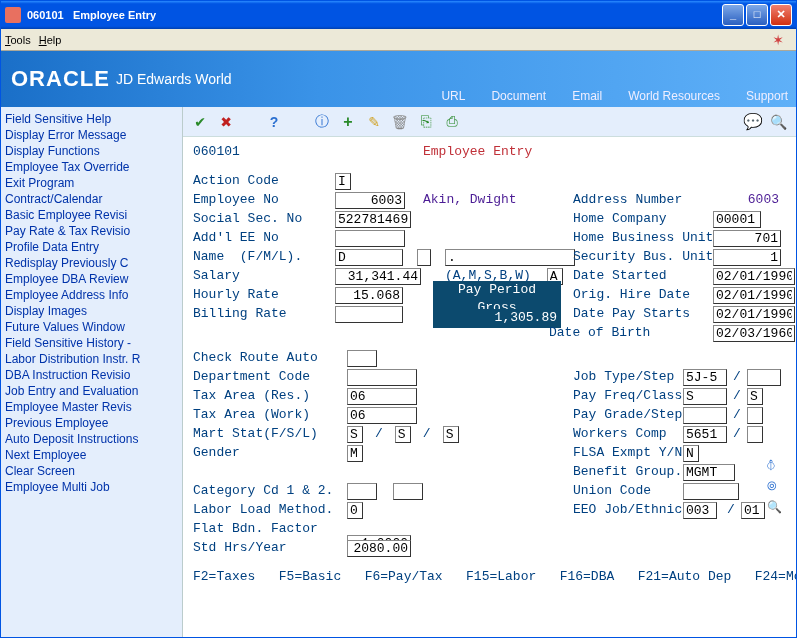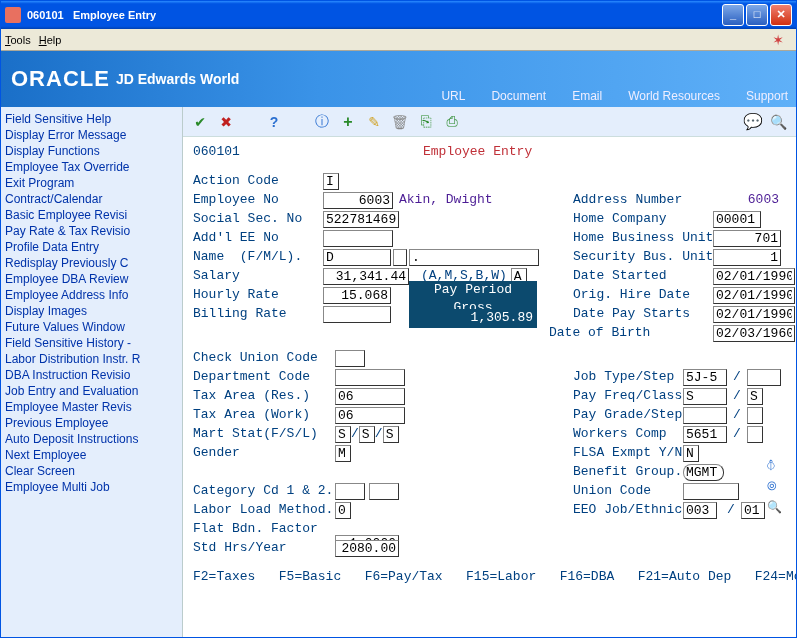--- a/index.html
+++ b/index.html
@@ -56,21 +56,21 @@
     display:flex; align-items:center; color:#fff;
     padding: 0 10px;
     position:relative;
   }
   .banner .oracle {
     font-family: Arial, sans-serif;
     font-weight: 900;
     font-size: 22px;
     letter-spacing: 1px;
   }
-  .banner .jde { font-size: 14px; margin-left:6px; font-weight: bold;}
+  .banner .jde { font-size: 14px; margin-left:6px; font-weight: normal;}
   .banner .links { position:absolute; right:8px; bottom:4px; display:flex; gap:26px; font-size:12px;}
   .banner .links span{ cursor:pointer; color:#eef;}
   .content {
     flex:1;
     display:flex;
     min-height:0;
   }
   .sidebar {
     width: 182px;
     background:#e4eefc;
@@ -119,21 +119,21 @@
     font-size:13px;
     border:1px solid #333;
     border-top:1px solid #888;
     border-left:1px solid #888;
     background:#fff;
     padding:0 2px;
     height:17px;
     text-align: left;
   }
   .form input.ra { text-align:right;}
-  .row { display:flex; align-items:center; gap: 0; height: 19px;}
+  .row { display:flex; align-items:center; gap: 12px; height: 19px;}
   .lbl { color:#004080; white-space:pre;}
   .form-grid{ position:relative; }
   .hdr-row { display:flex; margin-bottom:10px;}
   .hdr-row .code{ color:#004080; flex:0 0 230px;}
   .hdr-row .pagetitle{ color:#c03038;}
   .footer-fn { color:#004080; margin-top:10px; white-space:pre;}
   .mini-icons { position:absolute; right:4px; bottom:40px; display:flex; flex-direction:column; gap:4px;}
   .mini-icons span{ color:#2a6fd0; font-size:12px; cursor:pointer;}
 </style>
 </head>
@@ -279,21 +279,21 @@
             <input type="text" style="position: absolute; left: 520px; width: 82px;" value="02/01/1990">
           </div>
           <div class="row">
             <span style="width:130px"></span>
             <span class="lbl" style="position:absolute;left:356px">Date of Birth</span>
             <input type="text" style="position: absolute; left: 520px; width: 82px;" value="02/03/1960">
           </div>
 
           <div style="height:6px"></div>
           <div class="row">
-            <span class="lbl" style="width:142px">Check Union Code</span>
+            <span class="lbl" style="width:142px">Check Route Auto</span>
             <input type="text" style="width: 30px;" value="">
           </div>
           <div class="row">
             <span class="lbl" style="width:142px">Department Code</span>
             <input type="text" style="width: 70px;" value="">
             <span class="lbl" style="position:absolute;left:380px">Job Type/Step</span>
             <input type="text" style="position: absolute; left: 490px; width: 44px;" value="5J-5">
             <span class="lbl" style="position:absolute;left:540px">/</span>
             <input type="text" style="position: absolute; left: 554px; width: 34px;" value="">
           </div>
@@ -327,21 +327,21 @@
           </div>
           <div class="row">
             <span class="lbl" style="width:142px">Gender</span>
             <input type="text" style="width: 16px;" value="M">
             <span class="lbl" style="position:absolute;left:380px">FLSA Exmpt Y/N</span>
             <input type="text" style="position: absolute; left: 490px; width: 16px;" value="N">
           </div>
           <div class="row">
             <span style="width:142px"></span>
             <span class="lbl" style="position:absolute;left:380px">Benefit Group.</span>
-            <input type="text" style="position: absolute; left: 490px; width: 41px; border-radius: 8px;" value="MGMT">
+            <input type="text" style="position: absolute; left: 490px; width: 52px;" value="MGMT">
           </div>
 
           <div class="row">
             <span class="lbl" style="width:142px">Category Cd 1 &amp; 2.</span>
             <input type="text" style="width: 30px;" value="">
             <input type="text" style="width: 30px; margin-left: 4px;" value="">
             <span class="lbl" style="position:absolute;left:380px">Union Code</span>
             <input type="text" style="position: absolute; left: 490px; width: 56px;" value="">
           </div>
           <div class="row">

